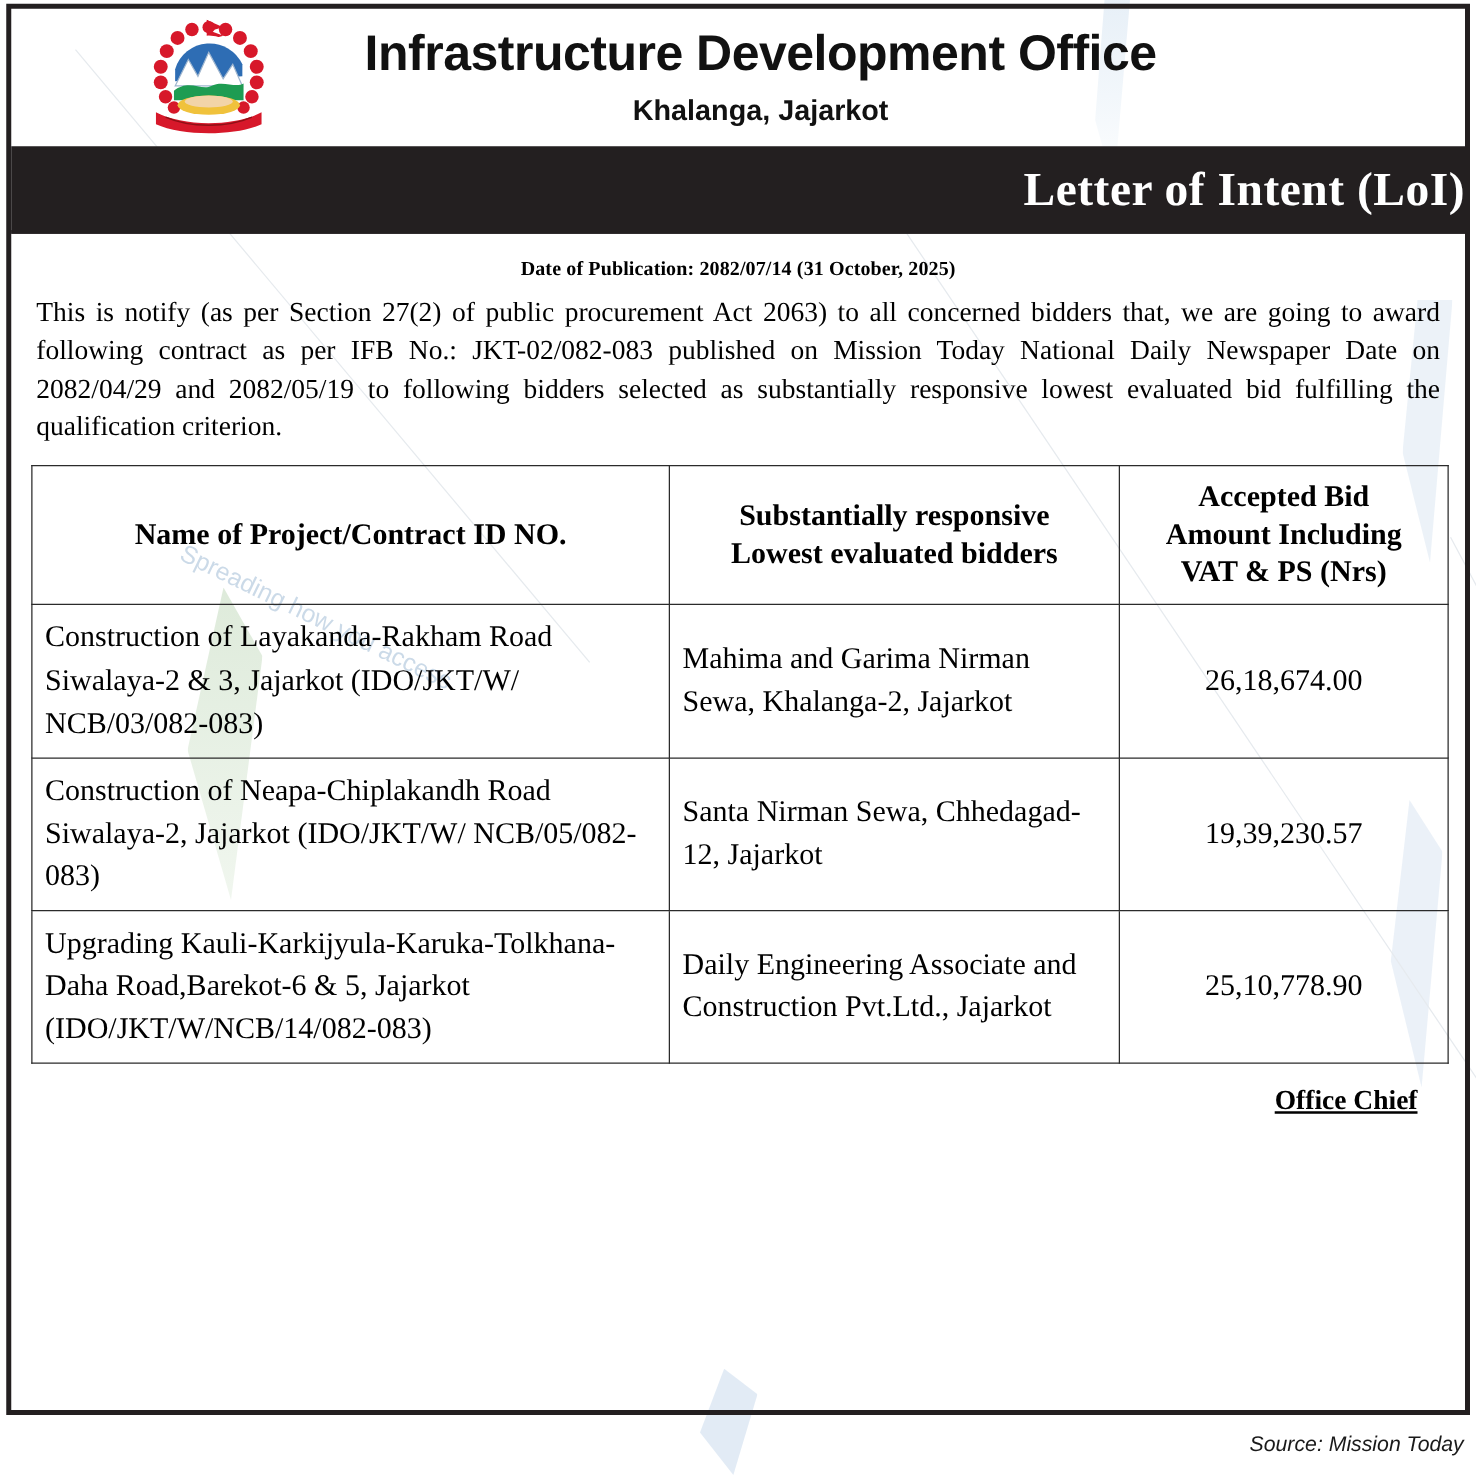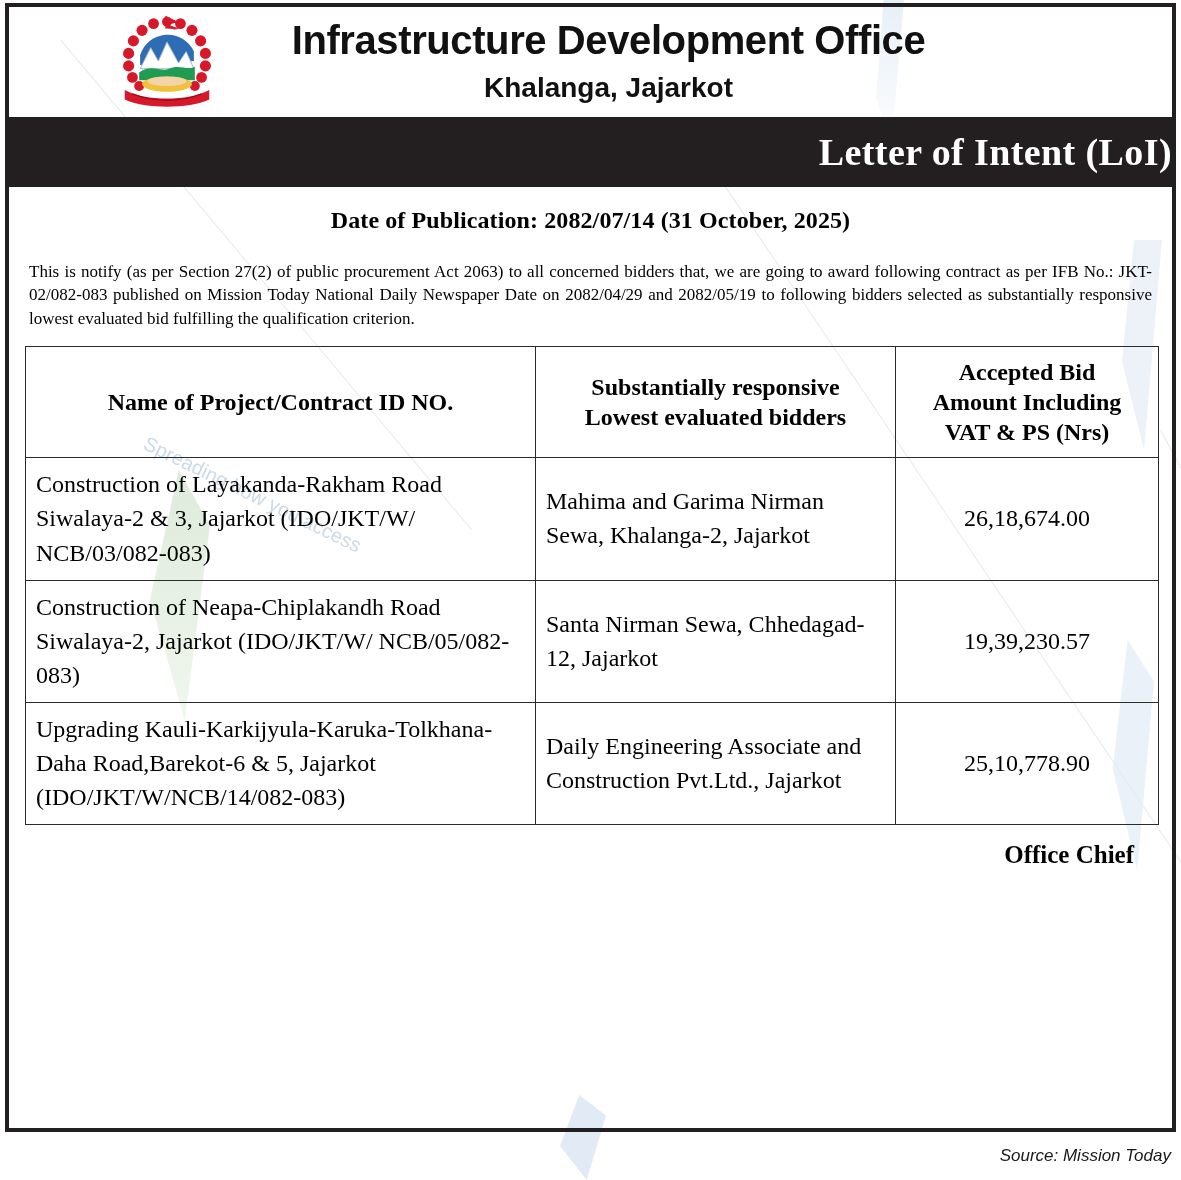--- a/index.html
+++ b/index.html
@@ -102,21 +102,21 @@
     font-family: "Liberation Sans", sans-serif;
     font-weight: 700;
     font-size: 40px;
     line-height: 1.04;
     letter-spacing: -0.4px;
     color: #111;
   }
   .office-location {
     font-family: "Liberation Sans", sans-serif;
     font-weight: 700;
-    font-size: 28px;
+    font-size: 23px;
     line-height: 1.1;
     margin-top: 11px;
     color: #111;
   }
 
   
   .banner {
     height: 67px;
     background: #231f20;
     color: #fff;
@@ -133,26 +133,26 @@
   }
 
   
   .doc-body {
     position: relative;
     padding: 14px 16px 0 16px;
   }
   .pub-date {
     text-align: center;
     font-weight: 700;
-    font-size: 24px;
+    font-size: 16px;
     letter-spacing: .1px;
-    margin: 6px 0 26px 0;
+    margin: 6px 0 10px 0;
   }
   .notice {
-    font-size: 17px;
+    font-size: 22px;
     line-height: 1.38;
     text-align: justify;
     text-justify: inter-word;
     margin: 0 4px 16px 4px;
   }
 
   
   table.loi {
     width: 1133px;
     margin: 0 auto;
@@ -185,21 +185,22 @@
   td.amount { text-align: center; white-space: nowrap; }
 
   
   .sign-area {
     height: 64px;
     padding: 16px 22px 0 0;
     text-align: right;
   }
   .office-chief {
     font-weight: 700;
-    font-size: 25px;
+    font-size: 22px;
+    text-decoration: underline;
   }
 
   
   .source-line {
     position: absolute;
     right: 10px; top: 1146px;
     font-family: "Liberation Sans", sans-serif;
     font-style: italic;
     font-size: 17px;
     color: #1a1a1a;

